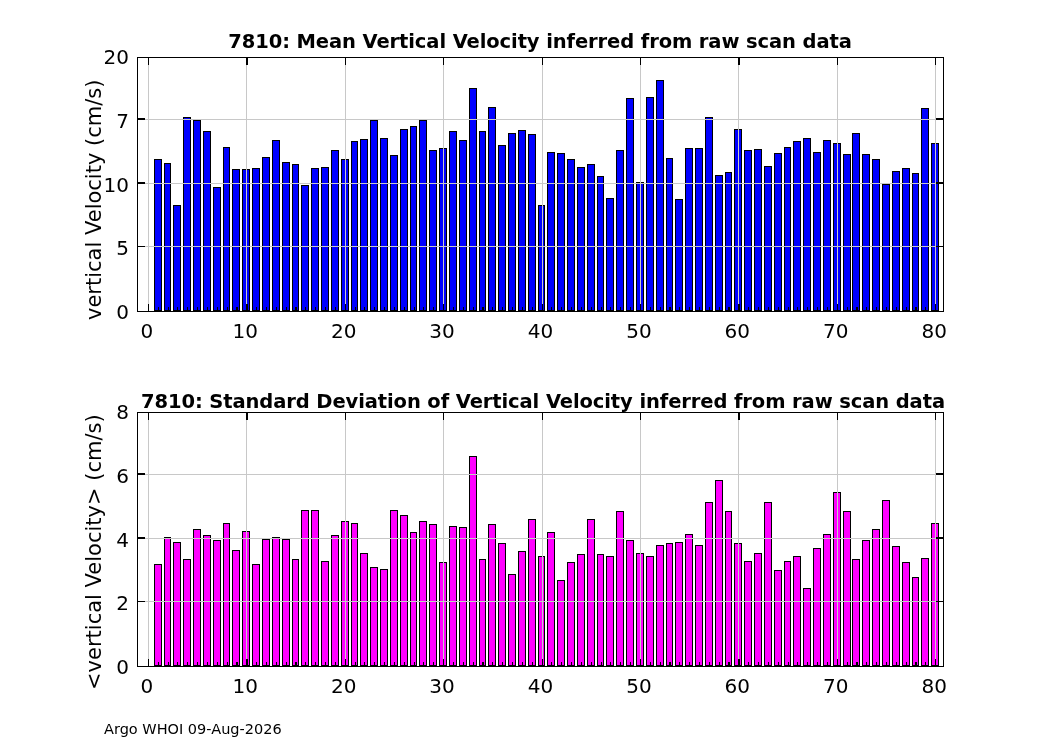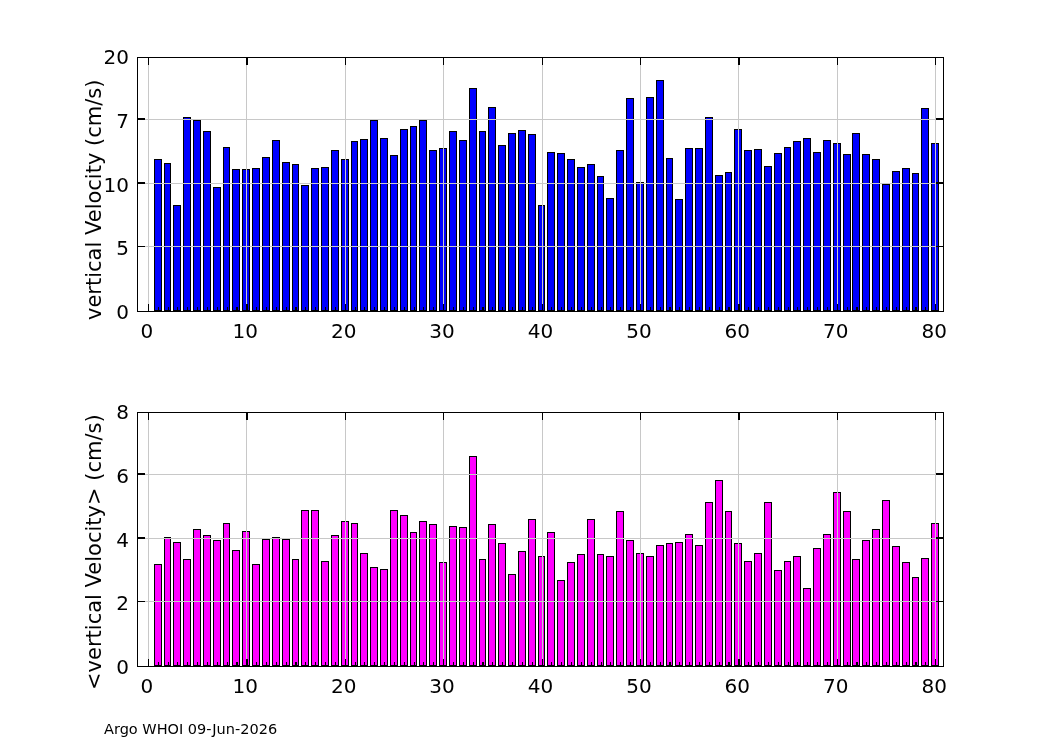--- a/index.html
+++ b/index.html
@@ -137,20 +137,21 @@
     white-space: nowrap;
   }
 </style>
 </head>
 <body>
 
 <div class="figure">
 
   <div class="panel" style="left:0;top:0;width:1050px;height:370px;">
 
+    <div class="panel-title" style="left:135px; top:30px; width:810px;">7810: Mean Vertical Velocity inferred from raw scan data</div>
 
     <div class="ylabel" style="left:82px; top:320px;">vertical Velocity (cm/s)</div>
 
     <div class="axes" id="axes-top" style="left:137px; top:57px; width:807px; height:255px;">
       <div class="bars" id="bars-top">
           <div class="bar" style="left: 15.7463px; width: 7.87317px; height: 151.725px; background: rgb(0, 0, 255); border-color: rgb(0, 0, 0);"></div>
           <div class="bar" style="left: 25.5878px; width: 7.87317px; height: 147.9px; background: rgb(0, 0, 255); border-color: rgb(0, 0, 0);"></div>
           <div class="bar" style="left: 35.4293px; width: 7.87317px; height: 105.825px; background: rgb(0, 0, 255); border-color: rgb(0, 0, 0);"></div>
           <div class="bar" style="left: 45.2707px; width: 7.87317px; height: 193.8px; background: rgb(0, 0, 255); border-color: rgb(0, 0, 0);"></div>
           <div class="bar" style="left: 55.1122px; width: 7.87317px; height: 191.25px; background: rgb(0, 0, 255); border-color: rgb(0, 0, 0);"></div>
@@ -367,20 +368,21 @@
         <div class="xtick-label" style="left: 540.5px; top: 319px;">40</div>
         <div class="xtick-label" style="left: 638.915px; top: 319px;">50</div>
         <div class="xtick-label" style="left: 737.329px; top: 319px;">60</div>
         <div class="xtick-label" style="left: 835.744px; top: 319px;">70</div>
         <div class="xtick-label" style="left: 934.159px; top: 319px;">80</div>
       </div>
   </div>
 
   <div class="panel" style="left:0;top:370px;width:1050px;height:380px;">
 
+    <div class="panel-title" style="left:63px; top:20px; width:960px;">7810: Standard Deviation of Vertical Velocity inferred from raw scan data</div>
 
     <div class="ylabel" style="left:82px; top:320px;">&lt;vertical Velocity&gt; (cm/s)</div>
 
     <div class="axes" id="axes-bottom" style="left:137px; top:42px; width:807px; height:255px;">
       <div class="bars" id="bars-bottom">
           <div class="bar" style="left: 15.7463px; width: 7.87317px; height: 102px; background: rgb(255, 0, 255); border-color: rgb(0, 0, 0);"></div>
           <div class="bar" style="left: 25.5878px; width: 7.87317px; height: 129.094px; background: rgb(255, 0, 255); border-color: rgb(0, 0, 0);"></div>
           <div class="bar" style="left: 35.4293px; width: 7.87317px; height: 124.312px; background: rgb(255, 0, 255); border-color: rgb(0, 0, 0);"></div>
           <div class="bar" style="left: 45.2707px; width: 7.87317px; height: 106.781px; background: rgb(255, 0, 255); border-color: rgb(0, 0, 0);"></div>
           <div class="bar" style="left: 55.1122px; width: 7.87317px; height: 137.062px; background: rgb(255, 0, 255); border-color: rgb(0, 0, 0);"></div>
@@ -596,15 +598,15 @@
         <div class="xtick-label" style="left: 442.085px; top: 304px;">30</div>
         <div class="xtick-label" style="left: 540.5px; top: 304px;">40</div>
         <div class="xtick-label" style="left: 638.915px; top: 304px;">50</div>
         <div class="xtick-label" style="left: 737.329px; top: 304px;">60</div>
         <div class="xtick-label" style="left: 835.744px; top: 304px;">70</div>
         <div class="xtick-label" style="left: 934.159px; top: 304px;">80</div>
       </div>
 
   </div>
 
-  <div class="footer-note" style="left:104px; top:721px;">Argo WHOI 09-Jun-2026</div>
+  <div class="footer-note" style="left:104px; top:721px;">Argo WHOI 09-Aug-2026</div>
 
 </div>
 
 </body></html>

